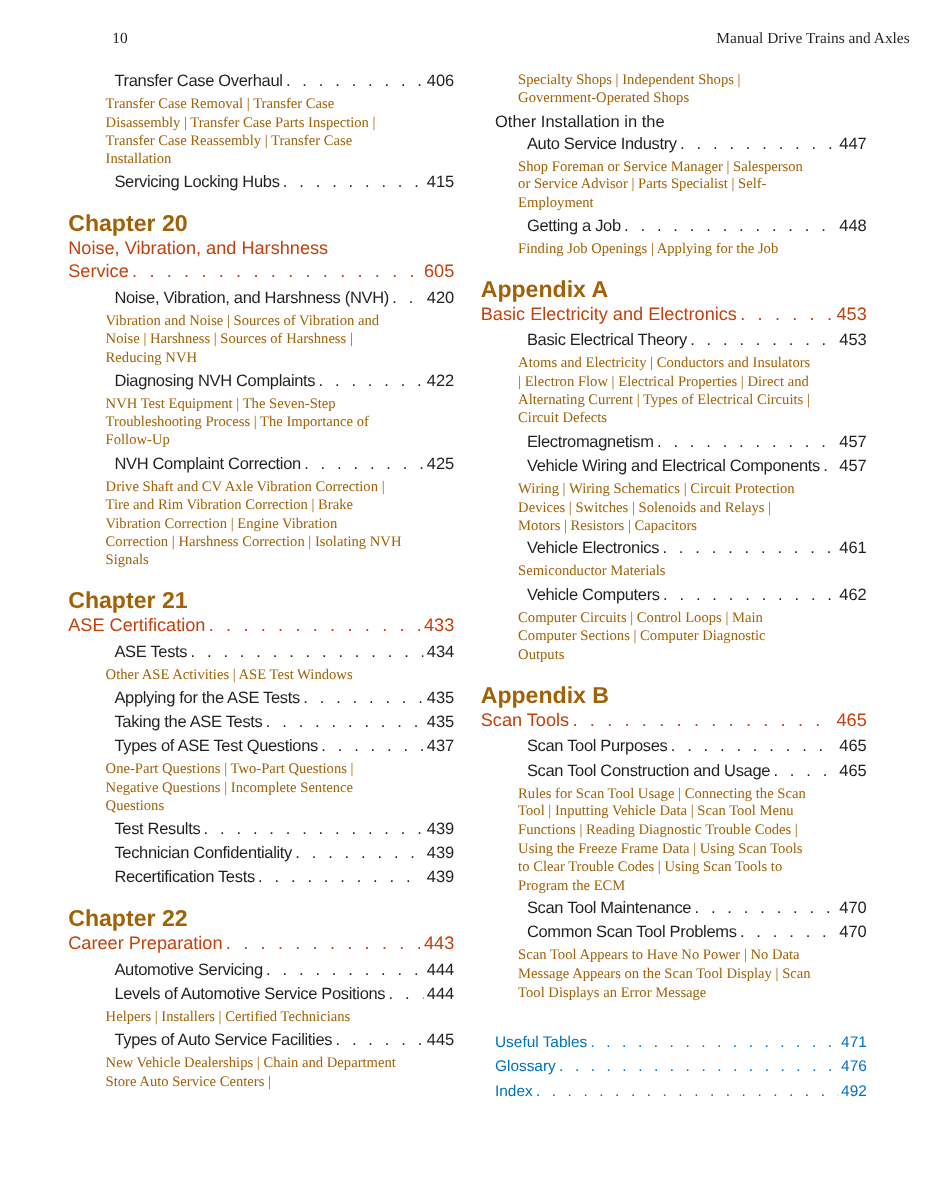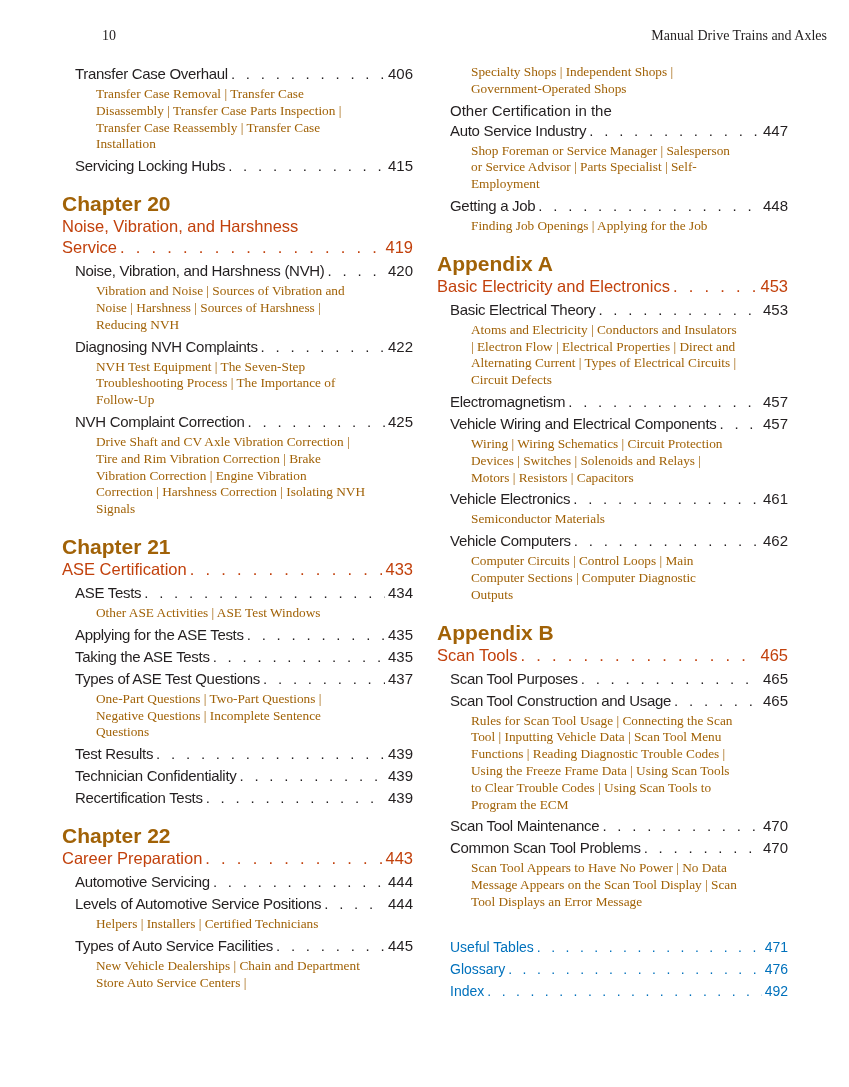--- a/index.html
+++ b/index.html
@@ -12,21 +12,21 @@
   .col-left { left: 62px; }
   .col-right { left: 437px; }
   .chapter-label { font-family: "Liberation Sans", sans-serif; font-weight: bold; color: #a16207; font-size: 21px; line-height: 24px; margin: 0; }
   .chapter-title { font-family: "Liberation Sans", sans-serif; color: #c2410c; font-size: 16.5px; line-height: 21px; margin: 0 0 3px 0; }
   .row { display: flex; align-items: baseline; white-space: nowrap; }
   .row .label { flex: 0 0 auto; }
   .row .leader { flex: 1 1 auto; overflow: hidden; margin: 0 3px 0 3px; letter-spacing: 3.3px; }
   .row .leader::after { content: ". . . . . . . . . . . . . . . . . . . . . . . . . . . . . . . . . . . . . . . . . . . . . . . . . . . . . . . . . . . . . . . . . . . . . . . . . . . . . . . . . . . ."; }
   .row .pg { flex: 0 0 auto; }
   .topic { font-family: "Liberation Sans", sans-serif; font-size: 15px; line-height: 20px; margin: 0 0 2px 13px; color: #231f20; transform-origin: left; }
-  .topic .label { letter-spacing: -0.3px; }
+  .topic .label { letter-spacing: -0.3px; margin-left: 29px; }
   .subs { font-family: "Liberation Serif", serif; font-size: 13.3px; line-height: 16.8px; margin: 0 0 3px 34px; width: 270px; color: #a16207; }
   .back { font-family: "Liberation Sans", sans-serif; color: #0071bc; font-size: 14px; line-height: 22px; margin-left: 13px; }
   .gap-m { height: 14px; }
 </style>
 </head>
 <body>
 
 <div class="page-header serif">
   <span class="page-num">10</span>
   <span class="running-title">Manual Drive Trains and Axles</span>
@@ -47,21 +47,21 @@
   </div>
 
   <div class="gap-m"></div>
 
   <div class="chapter-label">Chapter 20</div>
   <div class="chapter-title">
     <div>Noise, Vibration, and Harshness</div>
     <div class="row">
       <span class="label">Service</span>
       <span class="leader"></span>
-      <span class="pg">419</span>
+      <span class="pg">605</span>
     </div>
   </div>
   <div class="row topic">
     <span class="label">Noise, Vibration, and Harshness (NVH)</span>
     <span class="leader"></span>
     <span class="pg">420</span>
   </div>
   <div class="subs">Vibration and Noise | Sources of Vibration and Noise | Harshness | Sources of Harshness | Reducing NVH</div>
   <div class="row topic">
     <span class="label">Diagnosing NVH Complaints</span>
@@ -145,21 +145,21 @@
     <span class="label">Types of Auto Service Facilities</span>
     <span class="leader"></span>
     <span class="pg">445</span>
   </div>
   <div class="subs">New Vehicle Dealerships | Chain and Department Store Auto Service Centers |</div>
 </div>
 
 <div class="col col-right">
   <div class="subs">Specialty Shops | Independent Shops | Government-Operated Shops</div>
   <div class="topic" style="margin-bottom:2px;">
-    <div>Other Certification in the</div>
+    <div>Other Installation in the</div>
     <div class="row">
       <span class="label">Auto Service Industry</span>
       <span class="leader"></span>
       <span class="pg">447</span>
     </div>
   </div>
   <div class="subs">Shop Foreman or Service Manager | Salesperson or Service Advisor | Parts Specialist | Self-Employment</div>
   <div class="row topic">
     <span class="label">Getting a Job</span>
     <span class="leader"></span>

